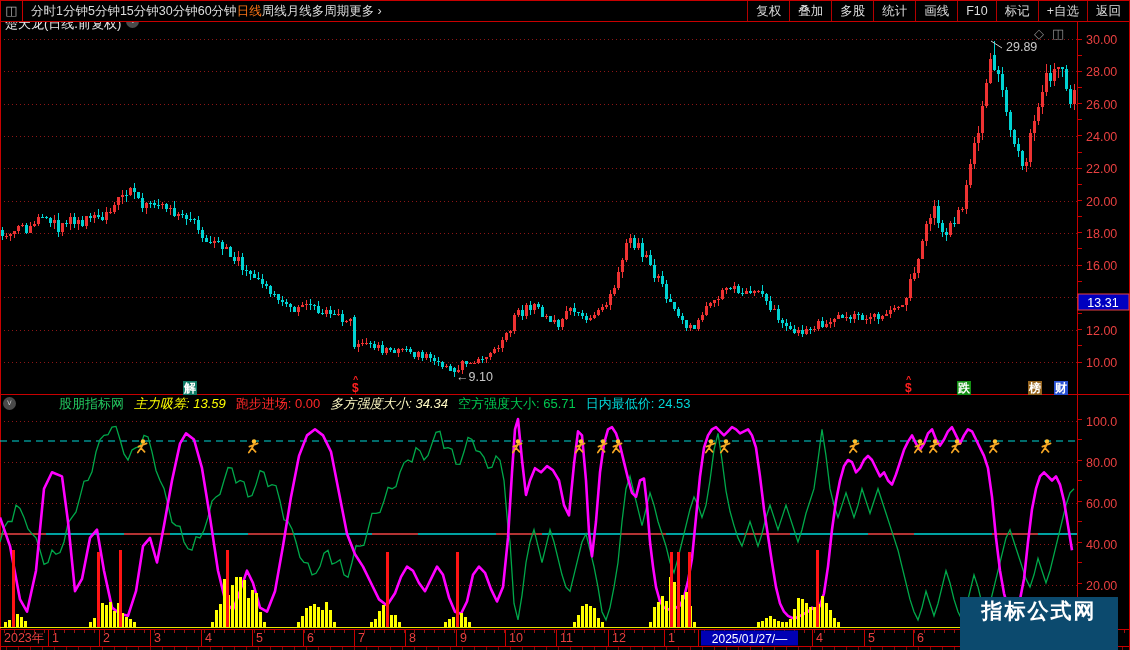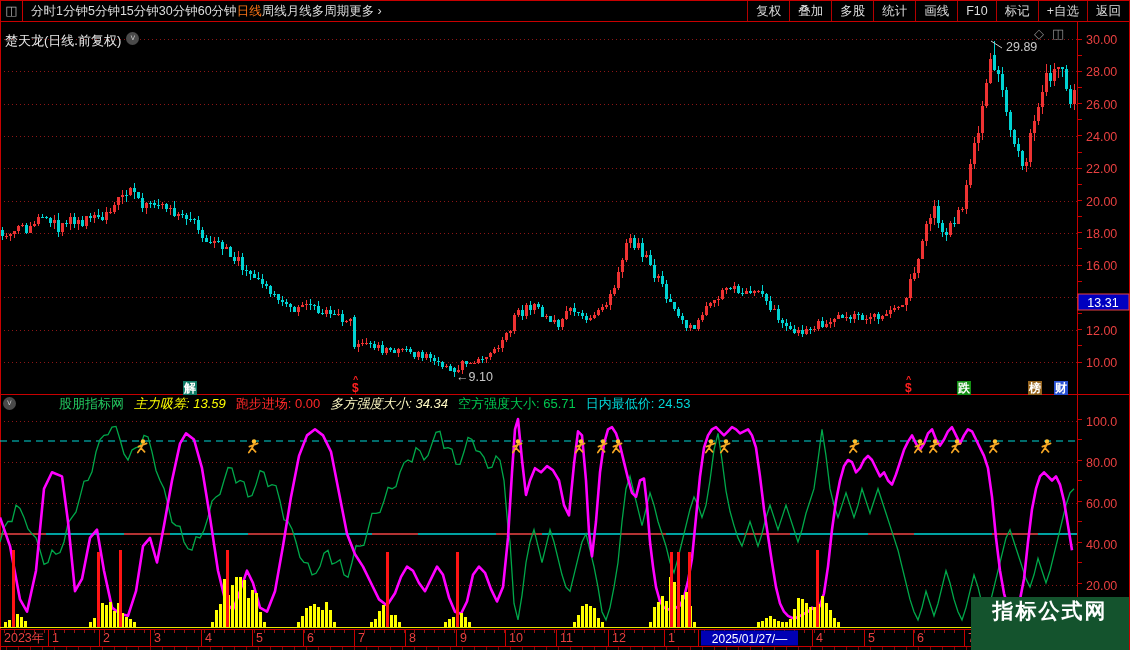--- a/index.html
+++ b/index.html
@@ -11,35 +11,35 @@
            color:#dcdcdc;font-size:12.5px;background:#000;z-index:5;}
   .tb-icon{width:21px;border-left:1px solid #c80000;border-right:1px solid #c80000;color:#b0b0b0;
            text-align:center;line-height:20px;font-size:13px;flex:none;cursor:default;}
   .tb-left{display:flex;align-items:center;padding-left:8px;flex:1;white-space:nowrap;}
   .tb-left .item{cursor:default;}
   .tb-left .item.active{color:#f97316;}
   .tb-right{display:flex;align-items:stretch;white-space:nowrap;}
   .tb-right .item{padding:0 8px;border-left:1px solid #b40000;display:flex;align-items:center;cursor:default;}
   .tb-right .item:last-child{border-right:1px solid #b40000;}
   
-  .title-row{position:absolute;left:5px;top:32px;color:#e8e8e8;font-size:13px;z-index:4;display:flex;align-items:flex-start;gap:5px;}
+  .title-row{position:absolute;left:5px;top:15px;color:#e8e8e8;font-size:13px;z-index:4;display:flex;align-items:flex-start;gap:5px;}
   .chev{display:inline-block;width:13px;height:13px;border-radius:50%;background:#4a4a4a;color:#c8c8c8;
         font-size:9px;line-height:13px;text-align:center;}
   .win-icons{position:absolute;top:26px;left:1034px;color:#8e8e8e;font-size:13px;z-index:4;display:flex;gap:8px;}
   
   .ind-header{position:absolute;left:3px;top:396px;height:15px;display:flex;align-items:center;gap:10px;
               font-size:13px;z-index:4;white-space:nowrap;}
   
   .badge{position:absolute;top:381px;height:14px;line-height:14px;font-size:12px;font-weight:bold;
          color:#fff;padding:0 1px;z-index:4;}
   .dollar{position:absolute;top:379px;width:12px;height:17px;color:#ff2020;font-weight:bold;z-index:4;}
   .dollar .hat{position:absolute;top:-4px;left:2px;font-size:9px;line-height:8px;}
   .dollar .sym{position:absolute;top:3px;left:1px;font-size:12px;line-height:12px;}
   
-  .watermark{position:absolute;right:1px;bottom:0;width:158px;height:53px;background:#14532d;z-index:20;
+  .watermark{position:absolute;right:12px;bottom:0;width:158px;height:53px;background:#0c4a6e;z-index:20;
              text-align:center;}
   .watermark .l1{margin-top:1px;font-size:21px;font-weight:bold;color:#ffffff;letter-spacing:2px;line-height:26px;}
   .watermark .l2{font-size:17px;color:#cfcfcf;line-height:22px;}
   svg{position:absolute;left:0;top:0;z-index:2;}
 </style>
 </head>
 <body>
 
 <div class="screen">
 

